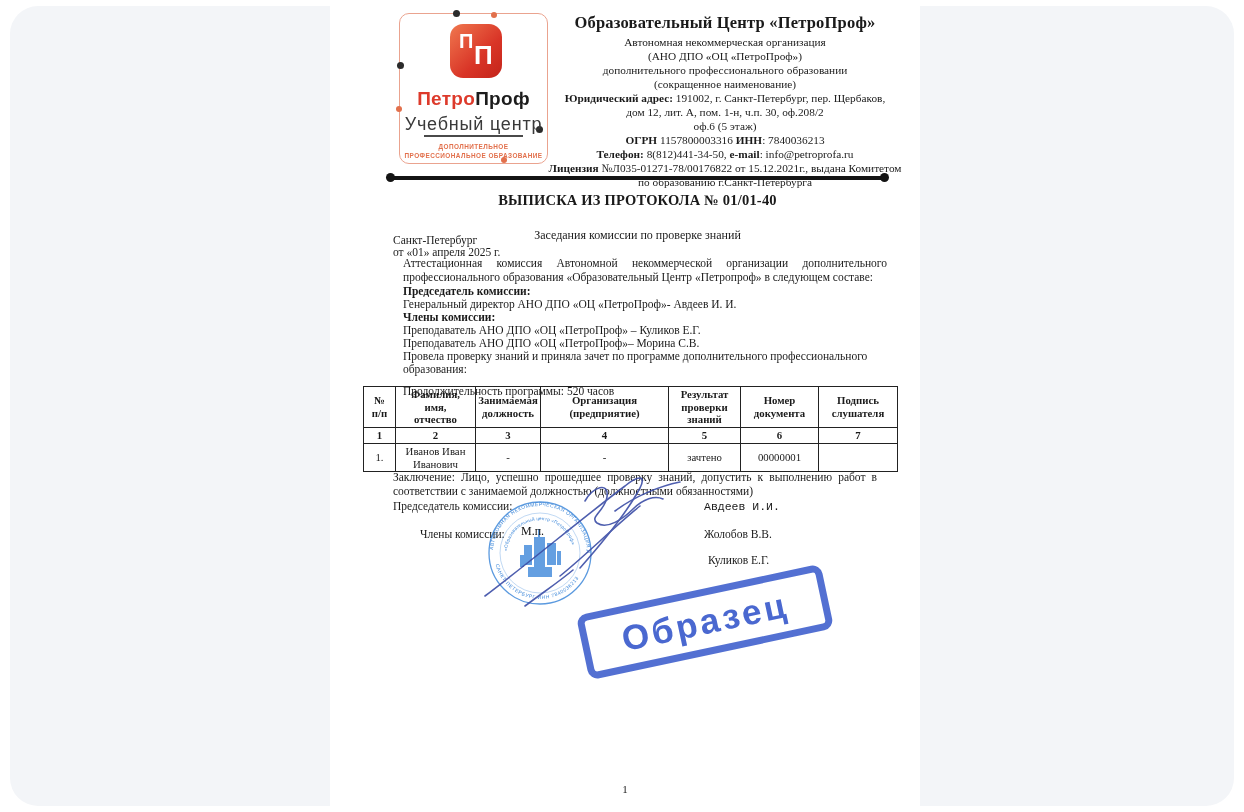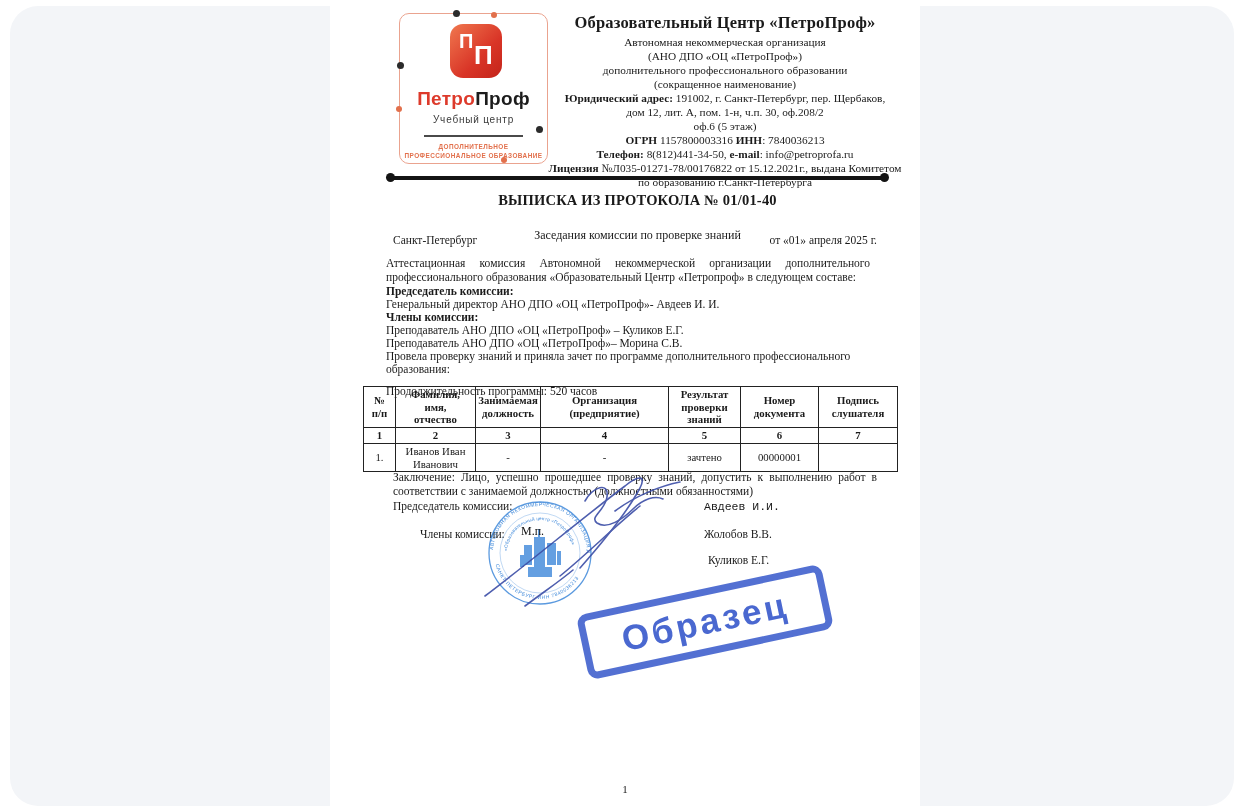--- a/index.html
+++ b/index.html
@@ -12,21 +12,21 @@
   .logo-box{position:absolute;left:69px;top:7px;width:147px;height:149px;
             border:1px solid #eaa38f;border-radius:10px;font-family:"Liberation Sans",sans-serif;}
   .logo-icon{position:absolute;left:50px;top:10px;width:52px;height:54px;border-radius:13px;
              background:linear-gradient(135deg,#f0784f 0%,#d93527 60%,#c3241a 100%);
              color:#ffffff;overflow:hidden;}
   .logo-icon .p1{position:absolute;left:9px;top:6px;font-size:20px;font-weight:bold;}
   .logo-icon .p2{position:absolute;left:24px;top:16px;font-size:26px;font-weight:bold;}
   .logo-name{position:absolute;left:0;top:74px;width:100%;text-align:center;font-size:19px;font-weight:bold;letter-spacing:.3px;}
   .logo-name .red{color:#dd3a2b;}
   .logo-name .blk{color:#1c1c1c;}
-  .logo-sub{position:absolute;left:0;top:100px;width:100%;text-align:center;font-size:10px;color:#3a3a3a;letter-spacing:.8px;}
+  .logo-sub{position:absolute;left:0;top:100px;width:100%;text-align:center;font-size:18px;color:#3a3a3a;letter-spacing:.8px;}
   .logo-rule{position:absolute;left:24px;top:121px;width:99px;height:2px;background:#4a4a4a;}
   .logo-tag{position:absolute;left:0;top:129px;width:100%;text-align:center;font-size:6.4px;line-height:8.5px;
             color:#e2704c;font-weight:bold;letter-spacing:.45px;}
   .dot{position:absolute;border-radius:50%;}
   .dot.k{background:#2b2b2b;}
   .dot.o{background:#e2704c;}
 
   
   .letterhead{position:absolute;left:218px;top:7px;width:354px;text-align:center;}
   .lh-org{font-size:16.5px;font-weight:bold;letter-spacing:.2px;margin-bottom:2px;}
@@ -35,24 +35,24 @@
 
   .rule{position:absolute;left:60px;top:170px;width:495px;height:4px;background:#141414;border-radius:2px;}
   .rule:before,.rule:after{content:"";position:absolute;top:-3px;width:9px;height:9px;border-radius:50%;background:#141414;}
   .rule:before{left:-4px;} .rule:after{right:-4px;}
 
   
   .title-wrap{position:absolute;left:60px;top:186px;width:495px;text-align:center;}
   .title-main{font-size:14.5px;font-weight:bold;letter-spacing:.2px;}
   .title-sub{font-size:12px;font-weight:normal;margin-top:19px;}
 
-  .meta-row{position:absolute;left:63px;top:228px;width:484px;display:flex;justify-content:space-between;font-size:11.5px;}
-
-  
-  .body-block{position:absolute;left:56px;top:250px;width:484px;font-size:11.5px;}
+  .meta-row{position:absolute;left:63px;top:228px;width:484px;display:flex;justify-content:space-between;font-size:11.5px;flex-direction:column;}
+
+  
+  .body-block{position:absolute;left:73px;top:250px;width:484px;font-size:11.5px;}
   .body-block .just{text-align:justify;line-height:14.4px;}
   .roster{line-height:13px;}
   .roster b{font-weight:bold;}
   .duration{margin-top:9px;}
 
   
   .tbl{position:absolute;left:33px;top:380px;width:534px;border-collapse:collapse;table-layout:fixed;
        font-size:10.8px;text-align:center;}
   .tbl td{border:1px solid #222;white-space:pre-line;vertical-align:middle;padding:1px 2px;line-height:1.18;}
   .tbl .hdr td{font-weight:bold;height:36px;}

